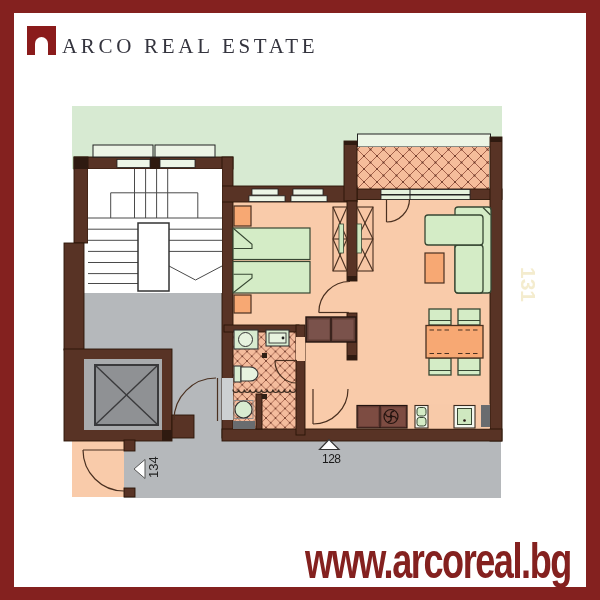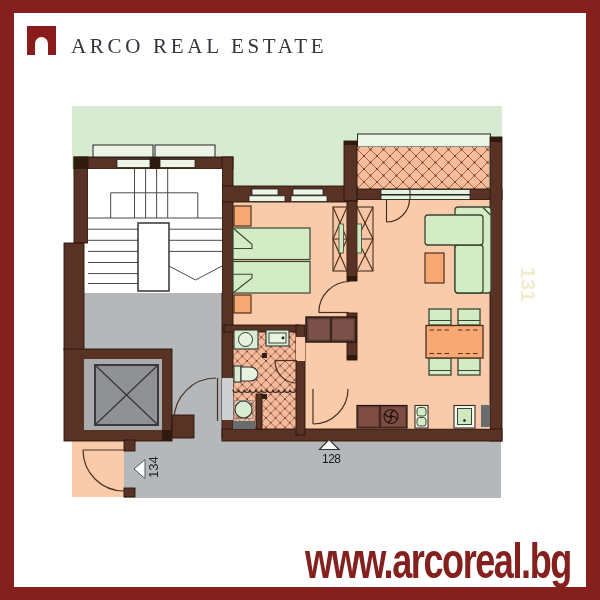--- a/index.html
+++ b/index.html
@@ -11,21 +11,21 @@
 <div id="page">
 
   <div class="abs" style="left:0;top:0;width:600px;height:13px;background:#84211f;"></div>
   <div class="abs" style="left:0;top:587px;width:600px;height:13px;background:#84211f;"></div>
   <div class="abs" style="left:0;top:0;width:14px;height:600px;background:#84211f;"></div>
   <div class="abs" style="left:586px;top:0;width:14px;height:600px;background:#84211f;"></div>
 
   <div class="abs" style="left:27px;top:26px;width:29px;height:29px;background:#8a1b1b;"></div>
   <div class="abs" style="left:35px;top:37px;width:13px;height:18px;background:#ffffff;border-radius:6.5px 6.5px 0 0;"></div>
 
-  <div class="abs" id="arcotext" style="left:71px;top:34px;font-family:'Liberation Serif',serif;font-size:21px;color:#34343e;letter-spacing:3.7px;white-space:nowrap;">ARCO REAL ESTATE</div>
+  <div class="abs" id="arcotext" style="left:62px;top:34px;font-family:'Liberation Serif',serif;font-size:21px;color:#34343e;letter-spacing:3.7px;white-space:nowrap;">ARCO REAL ESTATE</div>
 
   <div class="abs" id="wwwtext" style="left:305px;top:533px;line-height:57px;font-family:'Liberation Sans',sans-serif;font-weight:bold;font-size:50px;letter-spacing:-2px;color:#84211f;white-space:nowrap;transform-origin:0 0;transform:scaleX(0.722);">www.arcoreal.bg</div>
 
   <svg class="abs" style="left:0;top:0;" width="600" height="600" viewBox="0 0 600 600">
     <defs>
       <pattern id="hatchBig" width="13" height="13" patternUnits="userSpaceOnUse">
         <rect width="13" height="13" fill="#f5bd9b"></rect>
         <path d="M0,0 L13,13 M13,0 L0,13" stroke="#a3604a" stroke-width="1" fill="none"></path>
         <circle cx="0" cy="0" r="1" fill="#6b3a2a"></circle>
           <circle cx="13" cy="0" r="1" fill="#6b3a2a"></circle>

